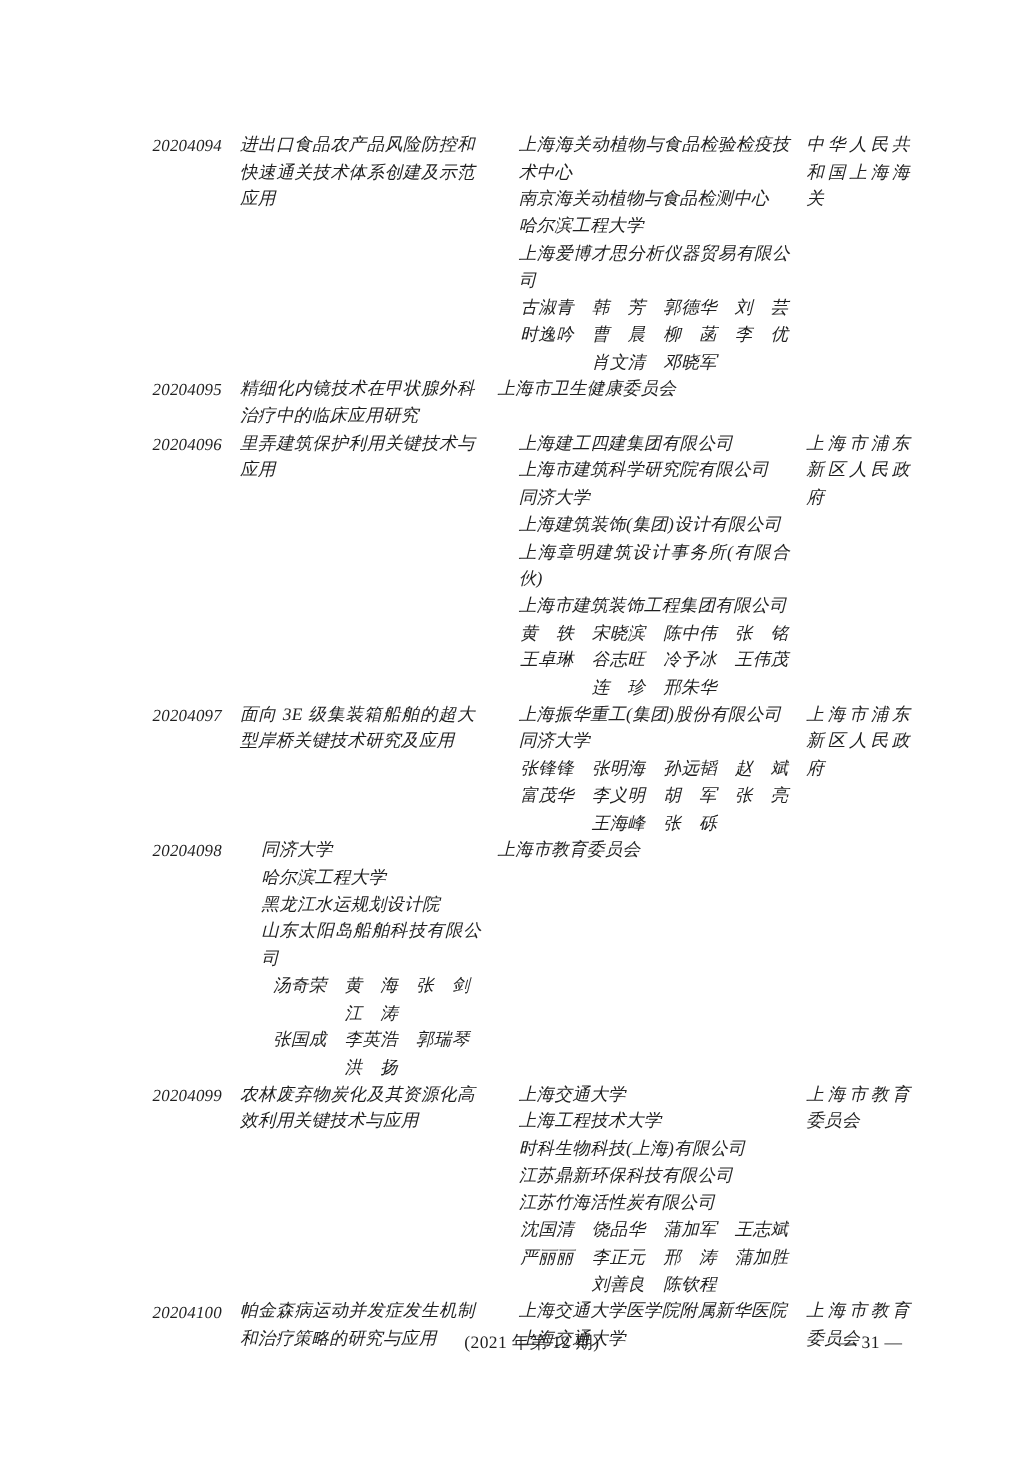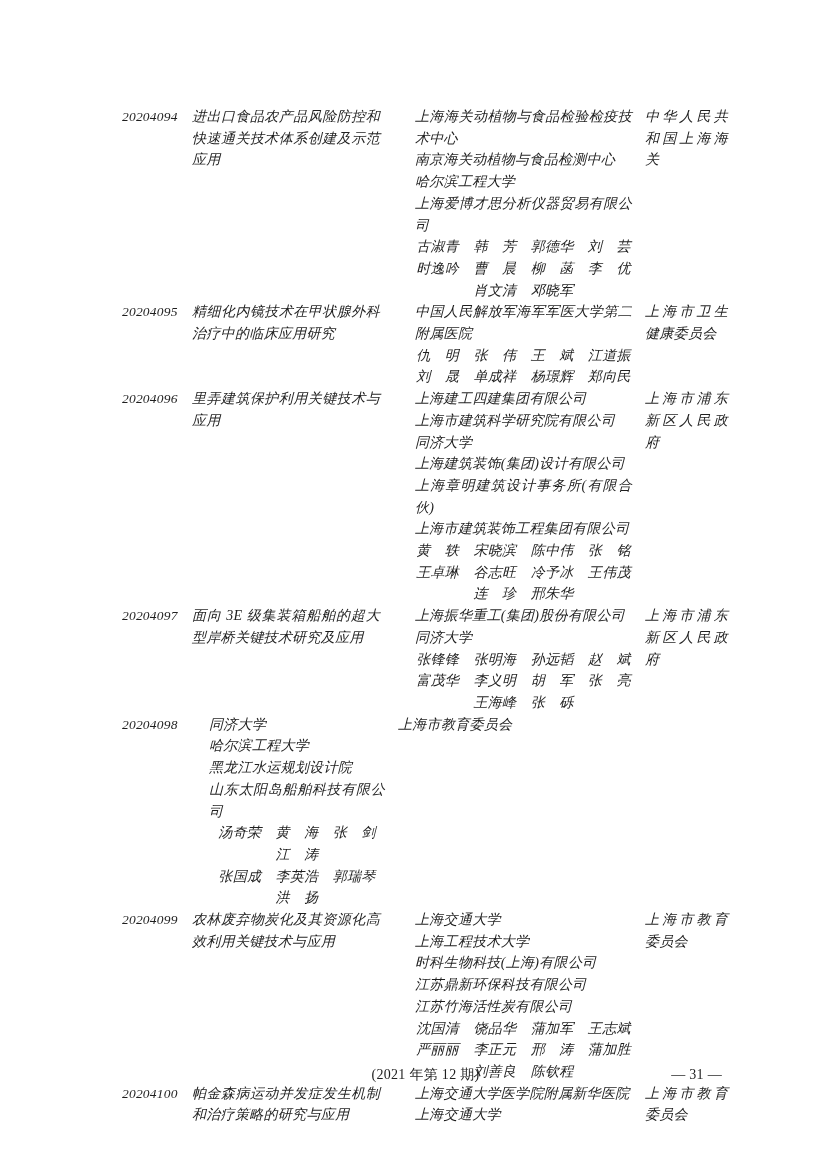--- a/index.html
+++ b/index.html
@@ -91,25 +91,20 @@
         <div class="name-line">古淑青　韩　芳　郭德华　刘　芸</div>
         <div class="name-line">时逸吟　曹　晨　柳　菡　李　优</div>
         <div class="name-line">肖文清　邓晓军</div>
       </div>
     <div class="cell-award">中华人民共和国上海海关</div>
   </div>
 
   <div class="entry">
     <div class="cell-id">20204095</div>
     <div class="cell-title">精细化内镜技术在甲状腺外科治疗中的临床应用研究</div>
-    <div class="cell-orgs">
-        <div class="org-line">中国人民解放军海军军医大学第二附属医院</div>
-        <div class="name-line">仇　明　张　伟　王　斌　江道振</div>
-        <div class="name-line">刘　晟　单成祥　杨璟辉　郑向民</div>
-      </div>
     <div class="cell-award">上海市卫生健康委员会</div>
   </div>
 
   <div class="entry">
     <div class="cell-id">20204096</div>
     <div class="cell-title">里弄建筑保护利用关键技术与应用</div>
     <div class="cell-orgs">
         <div class="org-line">上海建工四建集团有限公司</div>
         <div class="org-line">上海市建筑科学研究院有限公司</div>
         <div class="org-line">同济大学</div>

